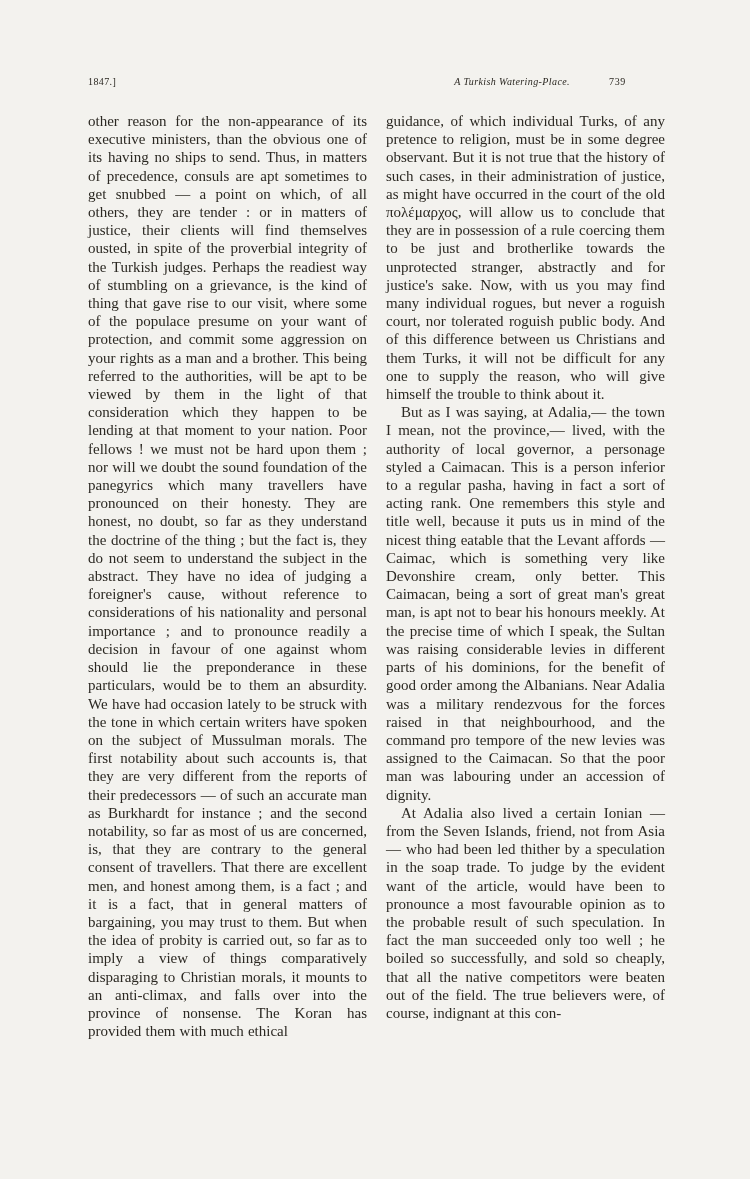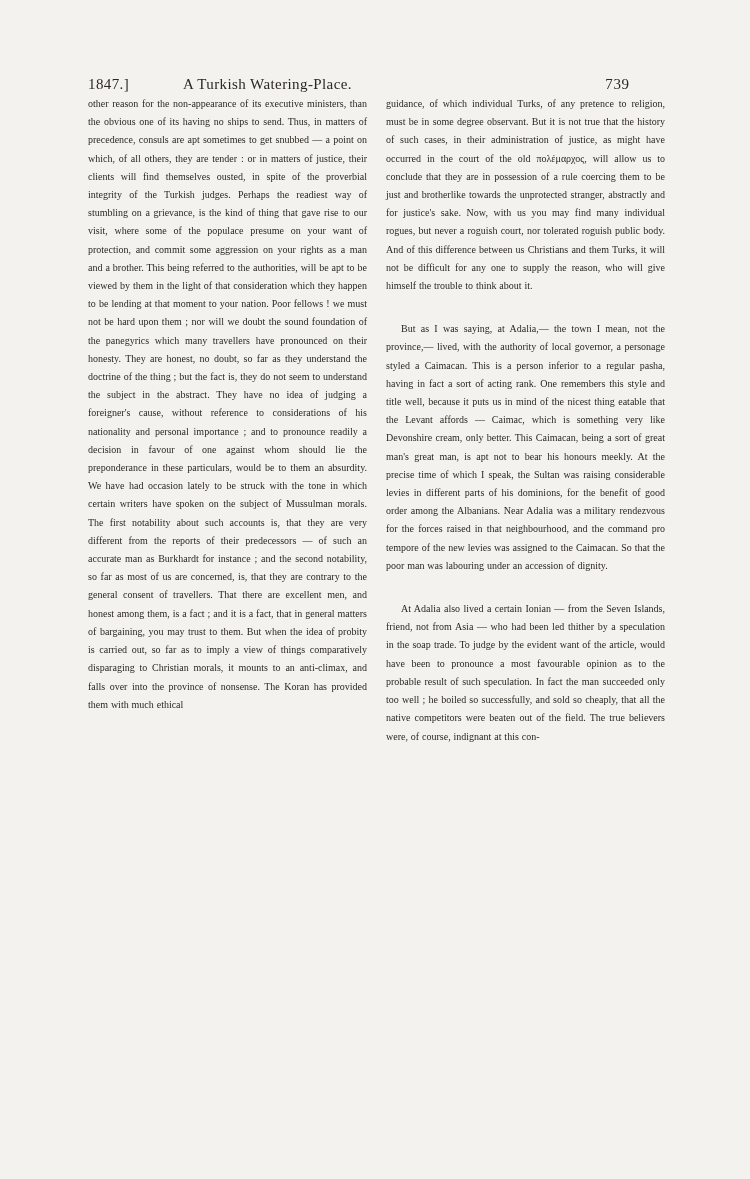--- a/index.html
+++ b/index.html
@@ -14,39 +14,39 @@
     margin: 0 auto;
     background: #f3f2ee;
     color: #2b2822;
     box-sizing: border-box;
     padding: 76px 85px 0 88px;
     overflow: hidden;
   }
   .header {
     display: flex;
     align-items: baseline;
-    font-size: 15px;
-    margin-bottom: 2px;
+    font-size: 10px;
+    margin-bottom: 25px;
   }
   .header .year  { width: 95px; letter-spacing: 0.4px; }
-  .header .title { flex: 1; text-align: left; letter-spacing: 0.4px; }
+  .header .title { flex: 1; text-align: right; font-style: italic; letter-spacing: 0.4px; }
   .header .pagenum { width: 95px; text-align: center; letter-spacing: 0.6px; }
   .columns {
     display: flex;
     gap: 19px;
   }
   .column {
     width: 279px;
-    font-size: 10px;
+    font-size: 15px;
     line-height: 18.2px;
     text-align: justify;
     word-spacing: 0.4px;
   }
   .para { margin: 0; }
-  .para.indent { text-indent: 15px; margin-top: 25px; }
+  .para.indent { text-indent: 15px; }
   .it { }
 </style>
 </head>
 <body>
 
 <div class="page">
   <div class="header">
     <span class="year">1847.]</span>
     <span class="title">A Turkish Watering-Place.</span>
     <span class="pagenum">739</span>

